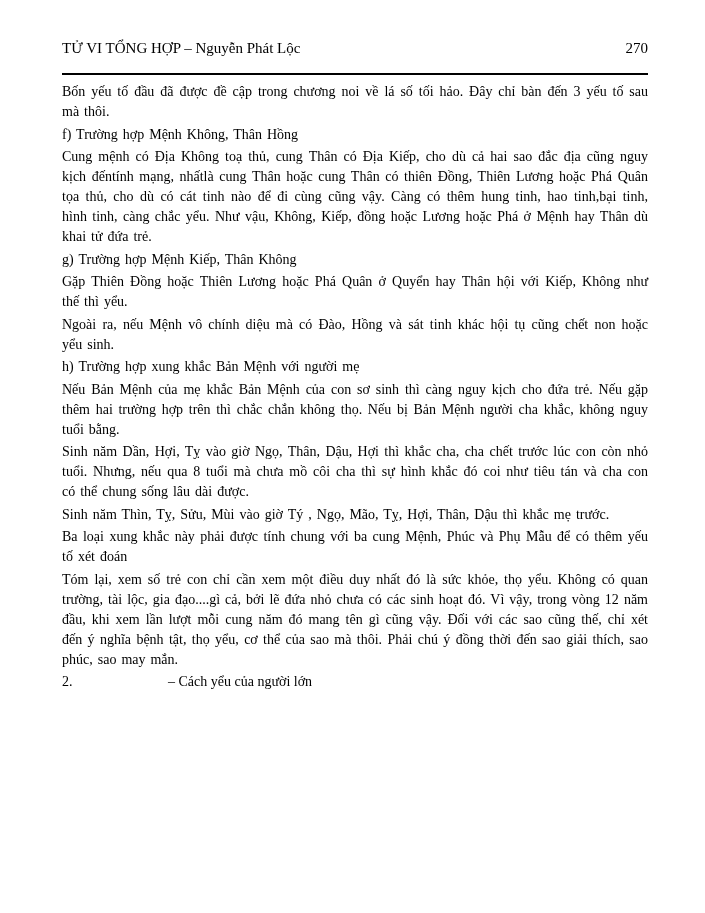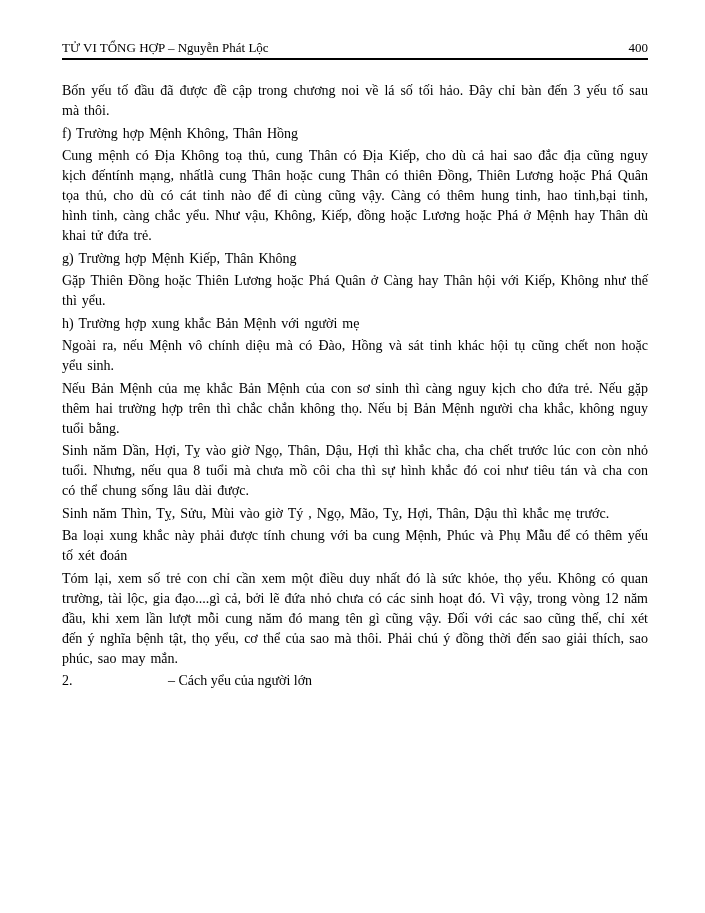--- a/index.html
+++ b/index.html
@@ -18,69 +18,69 @@
     box-sizing: border-box;
     width: 705px;
     height: 913px;
     padding: 40px 57px 0 62px;
     background: #ffffff;
   }
   .page-header {
     display: flex;
     justify-content: space-between;
     align-items: baseline;
-    font-size: 13px;
+    font-size: 15px;
     line-height: 16px;
-    padding-bottom: 2px;
+    padding-bottom: 17px;
     gap: 44px;
   }
   .header-divider {
     border: none;
     border-top: 2px solid #000000;
     margin: 0;
   }
   .content p {
     font-size: 14px;
     line-height: 20px;
     text-align: justify;
     margin: 2.5px 0;
     word-spacing: 1.5px;
   }
   .content p.first {
-    margin-top: 21px;
+    margin-top: 7px;
   }
   .numbered-line {
     display: flex;
     font-size: 14px;
     line-height: 20px;
     margin: 2.5px 0;
   }
   .numbered-line .num {
     flex: 0 0 106px;
   }
 </style>
 </head>
 <body>
 
 <div class="page">
 
   <div class="page-header">
     <span>TỬ VI TỔNG HỢP – Nguyễn Phát Lộc</span>
-    <span>400</span>
+    <span>270</span>
   </div>
   <hr class="header-divider">
 
   <div class="content">
     <p class="first">Bốn yếu tố đầu đã được đề cập trong chương noi về lá số tối hảo. Đây chỉ bàn đến 3 yếu tố sau mà thôi.</p>
     <p>f) Trường hợp Mệnh Không, Thân Hồng</p>
     <p>Cung mệnh có Địa Không toạ thủ, cung Thân có Địa Kiếp, cho dù cả hai sao đắc địa cũng nguy kịch đếntính mạng, nhấtlà cung Thân hoặc cung Thân có thiên Đồng, Thiên Lương hoặc Phá Quân tọa thủ, cho dù có cát tinh nào để đi cùng cũng vậy. Càng có thêm hung tinh, hao tinh,bại tinh, hình tinh, càng chắc yểu. Như vậu, Không, Kiếp, đồng hoặc Lương hoặc Phá ở Mệnh hay Thân dù khai tử đứa trẻ.</p>
     <p>g) Trường hợp Mệnh Kiếp, Thân Không</p>
-    <p>Gặp Thiên Đồng hoặc Thiên Lương hoặc  Phá Quân ở Càng hay Thân hội với Kiếp, Không như thế thì yểu.</p>
+    <p>Gặp Thiên Đồng hoặc Thiên Lương hoặc  Phá Quân ở Quyển hay Thân hội với Kiếp, Không như thế thì yểu.</p>
+    <p>Ngoài ra, nếu Mệnh vô chính diệu mà có Đào, Hồng và sát tinh khác hội tụ cũng chết non hoặc yểu sinh.</p>
     <p>h) Trường hợp xung khắc Bản Mệnh với người mẹ</p>
-    <p>Ngoài ra, nếu Mệnh vô chính diệu mà có Đào, Hồng và sát tinh khác hội tụ cũng chết non hoặc yểu sinh.</p>
     <p>Nếu Bản Mệnh của mẹ khắc Bản Mệnh của con sơ sinh thì càng nguy kịch cho đứa trẻ. Nếu gặp thêm hai trường hợp trên thì chắc chắn không thọ. Nếu bị Bản Mệnh người cha khắc, không nguy tuổi bằng.</p>
     <p>Sinh năm Dần, Hợi, Tỵ vào giờ Ngọ, Thân, Dậu, Hợi thì khắc cha, cha chết trước lúc con còn nhỏ tuổi. Nhưng, nếu qua 8 tuổi mà chưa mồ côi cha thì sự hình khắc đó coi như tiêu tán và cha con có thể chung sống lâu dài được.</p>
     <p>Sinh năm Thìn, Tỵ, Sửu, Mùi vào giờ Tý , Ngọ, Mão, Tỵ, Hợi, Thân, Dậu thì khắc mẹ trước.</p>
     <p>Ba loại xung khắc này phải được tính chung với ba cung Mệnh, Phúc và Phụ Mẫu để có thêm yếu tố xét đoán</p>
     <p>Tóm lại, xem số trẻ con chỉ cần xem một điều duy nhất đó là sức khỏe, thọ yểu. Không có quan trường, tài lộc, gia đạo....gì cả, bởi lẽ đứa nhỏ chưa có các sinh hoạt đó. Vì vậy, trong vòng 12 năm đầu, khi xem lần lượt mỗi cung năm đó mang tên gì cũng vậy. Đối với các sao cũng thế, chỉ xét đến ý nghĩa bệnh tật, thọ yểu, cơ thể của sao mà thôi. Phải chú ý đồng thời đến sao giải thích, sao phúc, sao may mắn.</p>
 
     <div class="numbered-line">
       <span class="num">2.</span>
       <span>– Cách yểu của người lớn</span>
     </div>

